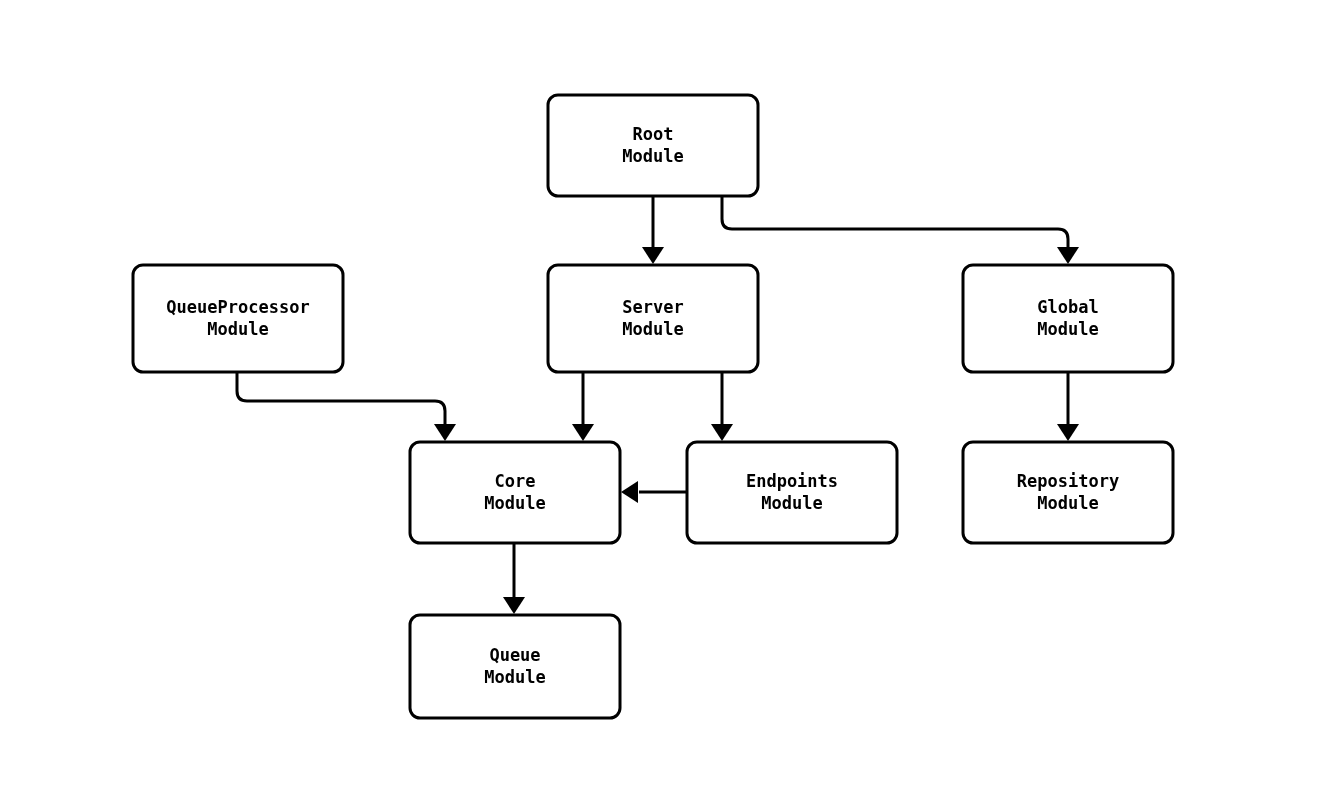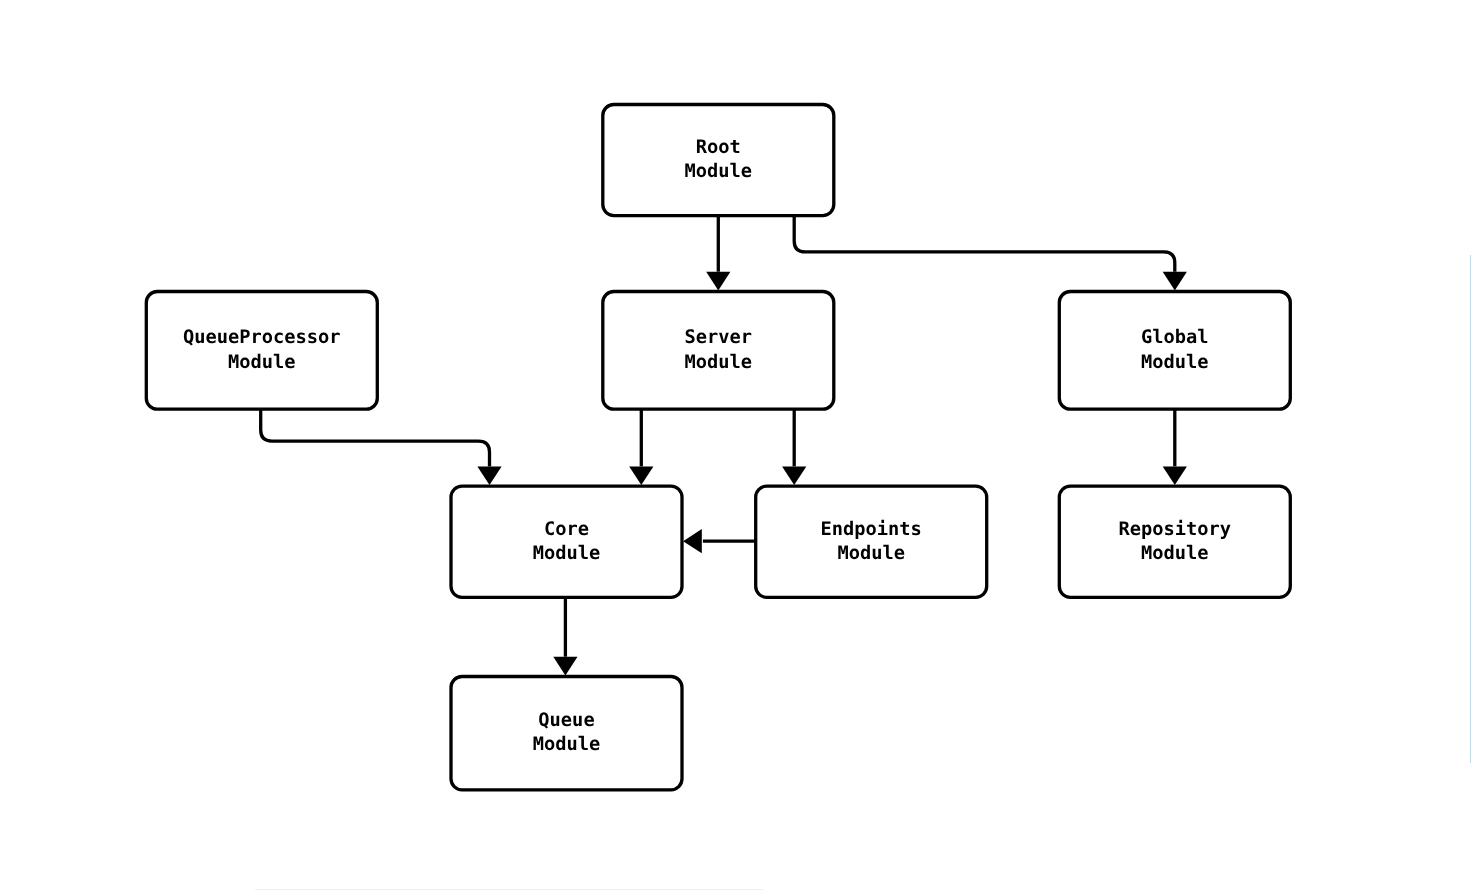--- a/index.html
+++ b/index.html
@@ -11,21 +11,21 @@
   body {
     width: 1337px;
     height: 809px;
     overflow: hidden;
     font-family: "DejaVu Sans Mono", "Liberation Mono", monospace;
   }
   #diagram-root {
     position: relative;
     width: 1337px;
     height: 809px;
-    background: #0369a1;
+    background: #f9a8d4;
   }
   svg#diagram-svg {
     display: block;
     width: 1337px;
     height: 809px;
     background: #ffffff;
   }
   .node-box {
     fill: #ffffff;
     stroke: #000000;

